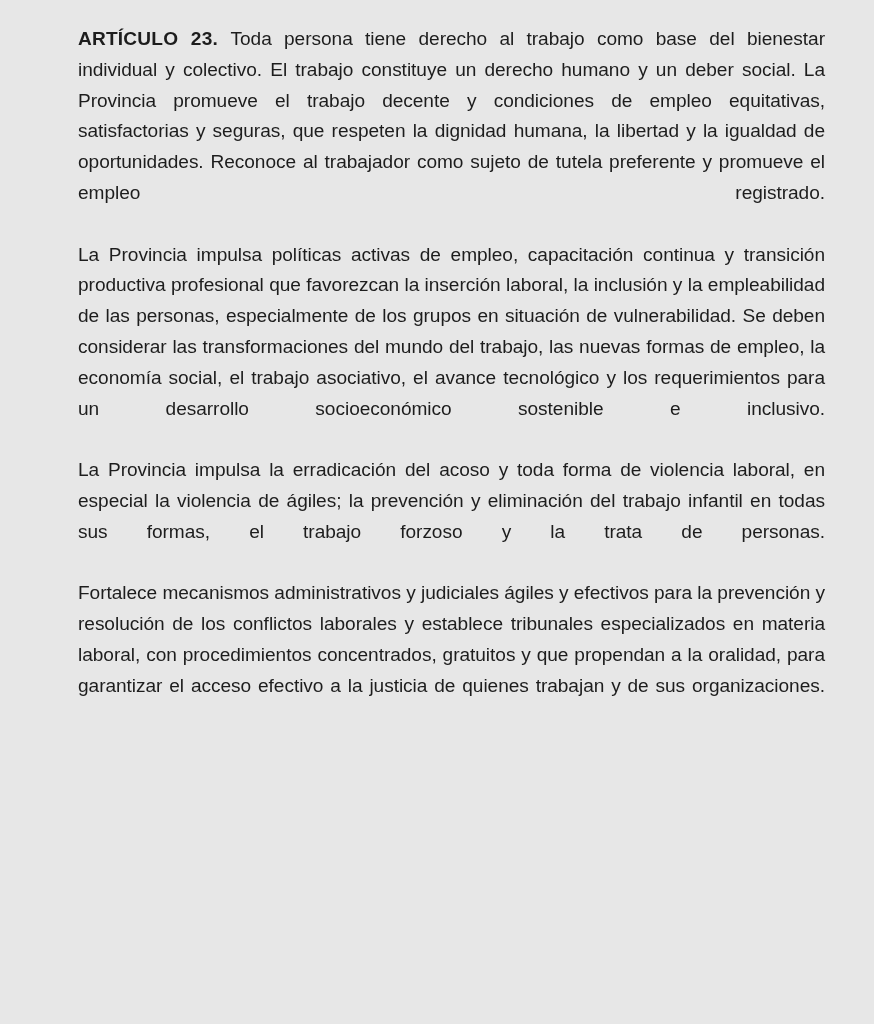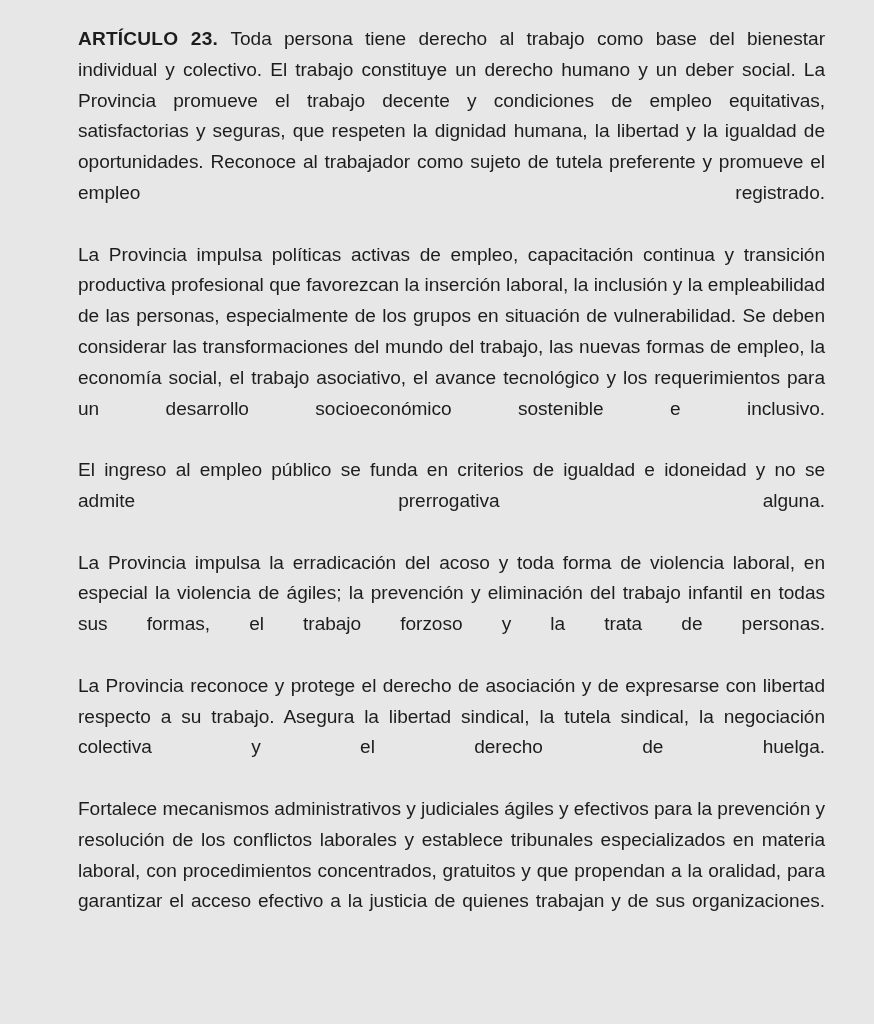--- a/index.html
+++ b/index.html
@@ -60,22 +60,20 @@
 <body>
 
 <div class="page">
   <div class="article-body">
 
     <p class="para lead-in"><span class="article-number">ARTÍCULO 23. </span><span>Toda persona tiene derecho al trabajo como base del bienestar individual y colectivo. El trabajo constituye un derecho humano y un deber social. La Provincia promueve el trabajo decente y condiciones de empleo equitativas, satisfactorias y seguras, que respeten la dignidad humana, la libertad y la igualdad de oportunidades. Reconoce al traba­jador como sujeto de tutela preferente y promueve el empleo registrado.</span></p>
 
     <p class="para">La Provincia impulsa políticas activas de empleo, capacitación continua y transición productiva profesional que favorezcan la inserción laboral, la inclusión y la empleabilidad de las personas, especialmente de los grupos en situación de vulnerabilidad. Se deben considerar las transformaciones del mundo del trabajo, las nuevas formas de empleo, la economía social, el trabajo asociativo, el avance tecnológico y los requerimientos para un desarrollo socioeconómico sostenible e inclusivo.</p>
 
 
-    <p class="para">El ingreso al empleo público se funda en criterios de igualdad e idoneidad y no se admite prerrogativa alguna.</p>
 
     <p class="para">La Provincia impulsa la erradicación del acoso y toda forma de violencia laboral, en especial la violencia de ágiles; la prevención y eliminación del trabajo infantil en todas sus formas, el trabajo forzoso y la trata de personas.</p>
 
-    <p class="para">La Provincia reconoce y protege el derecho de asociación y de expresar­se con libertad respecto a su trabajo. Asegura la libertad sindical, la tutela sindical, la negociación colectiva y el derecho de huelga.</p>
 
     <p class="para">Fortalece mecanismos administrativos y judiciales ágiles y efectivos para la prevención y resolución de los conflictos laborales y establece tribuna­les especializados en materia laboral, con procedimientos concentrados, gratuitos y que propendan a la oralidad, para garantizar el acceso efecti­vo a la justicia de quienes trabajan y de sus organizaciones.</p>
 
   </div>
 </div>
 
 </body></html>

